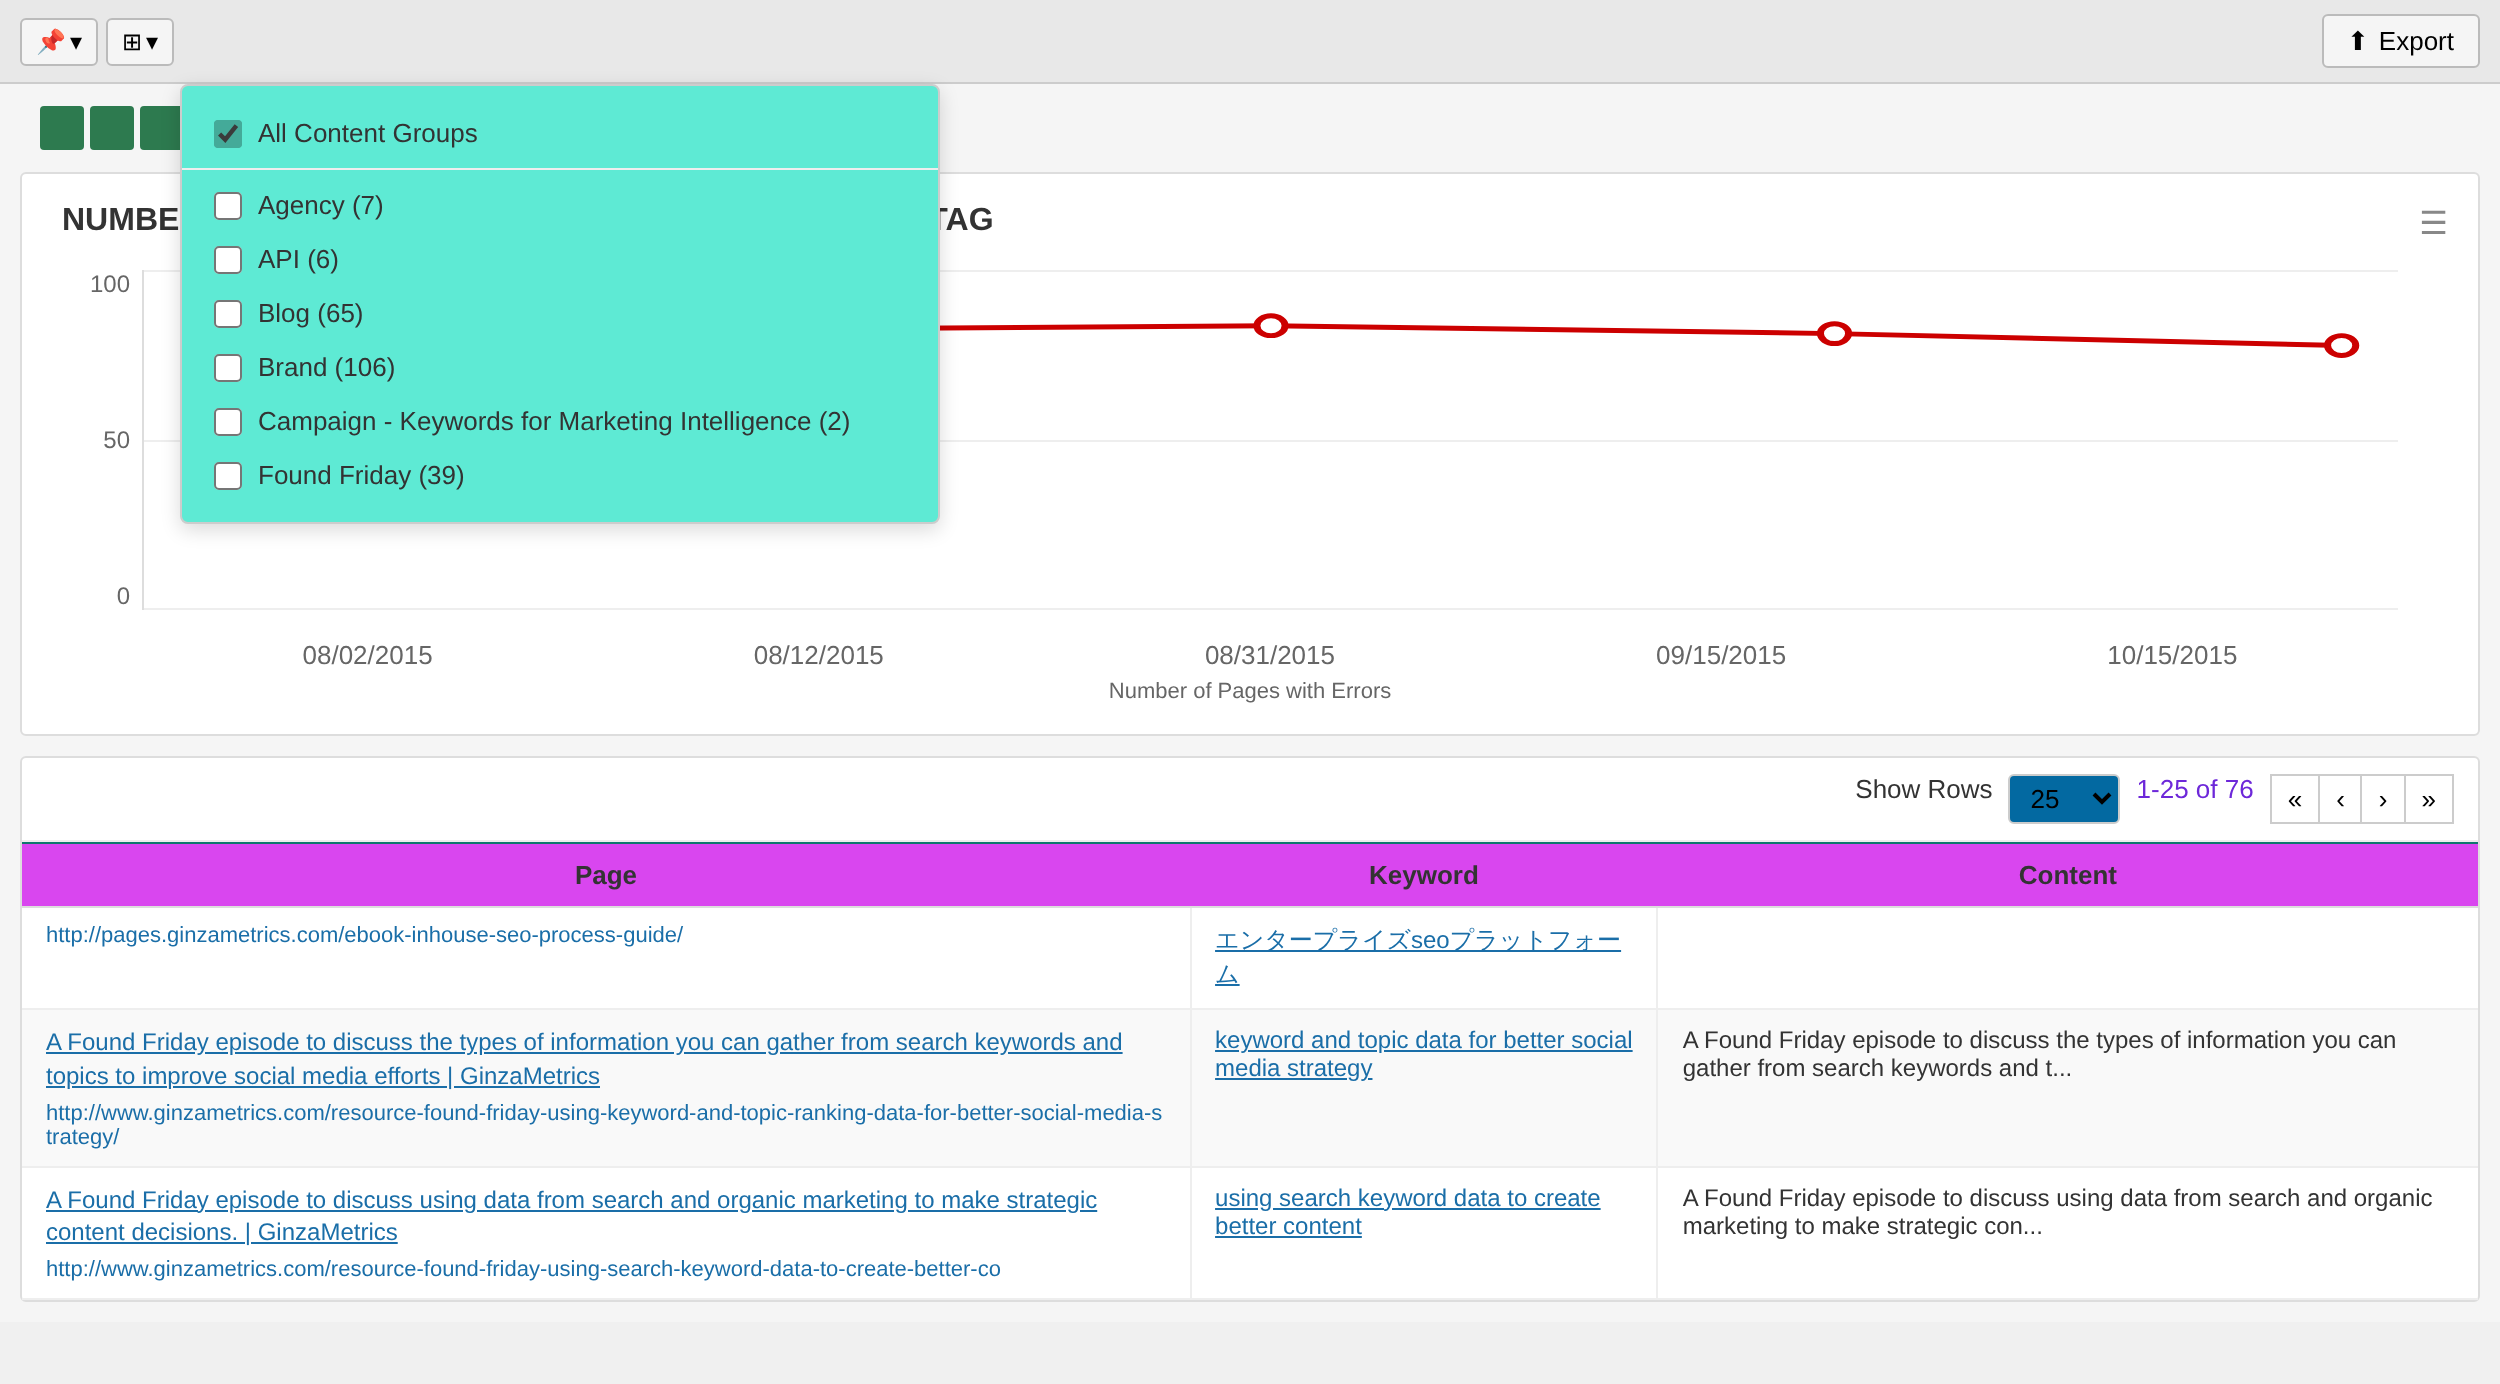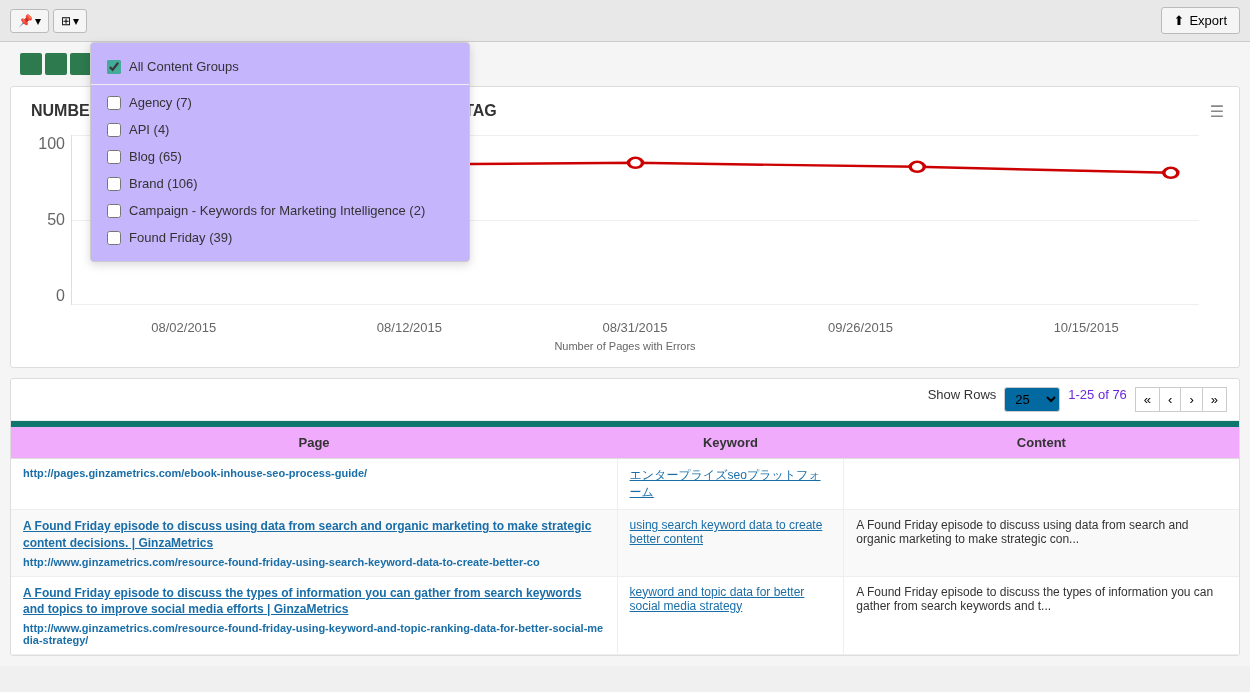--- a/index.html
+++ b/index.html
@@ -67,21 +67,21 @@
     .chart-container { position: relative; height: 200px; }
     .chart-y-axis {
       position: absolute;
       left: 0; top: 0; bottom: 30px;
       width: 40px;
       display: flex;
       flex-direction: column;
       justify-content: space-between;
       align-items: flex-end;
       padding-right: 6px;
-      font-size: 16px;
+      font-size: 12px;
       color: #666;
     }
     .chart-area {
       position: absolute;
       left: 40px; right: 20px; top: 0; bottom: 30px;
       border-left: 1px solid #ddd;
       border-bottom: 1px solid #ddd;
     }
     .chart-grid-line {
       position: absolute;
@@ -140,50 +140,50 @@
       padding: 3px 8px;
       cursor: pointer;
       font-size: 13px;
       border-right: none;
     }
     .page-btn:last-child { border-right: 1px solid #ccc; }
 
     
     .data-table { width: 100%; border-collapse: collapse; }
     .data-table th {
-      background: #f0abfc;
+      background: #d946ef;
       border-bottom: 1px solid #ddd;
-      border-top: 6px solid #0f766e;
+      border-top: 1px solid #0f766e;
       padding: 8px 12px;
       text-align: center;
       font-weight: bold;
       font-size: 13px;
       color: #333;
     }
     .data-table td {
       padding: 8px 12px;
       border-bottom: 1px solid #eee;
       vertical-align: top;
       font-size: 12px;
     }
     .data-table tr:nth-child(even) td { background: #f9f9f9; }
     .data-table td:first-child { border-right: 1px solid #eee; }
     .data-table td:nth-child(2) { border-right: 1px solid #eee; }
     .link-blue { color: #1a6ea8; text-decoration: underline; cursor: pointer; }
-    .page-cell { display: flex; flex-direction: column; gap: 4px; font-weight: bold; }
+    .page-cell { display: flex; flex-direction: column; gap: 4px; }
     .page-title-link { color: #1a6ea8; text-decoration: underline; cursor: pointer; line-height: 1.4; }
     .page-url-link { color: #1a6ea8; font-size: 11px; text-decoration: none; cursor: pointer; word-break: break-all; }
 
     
     .dropdown-overlay {
       position: absolute;
       top: 42px;
       left: 90px;
       width: 380px;
-      background: #c4b5fd;
+      background: #5eead4;
       border: 1px solid #ccc;
       border-radius: 4px;
       box-shadow: 0 3px 10px rgba(0,0,0,0.15);
       z-index: 100;
       padding: 10px 0;
     }
     .dropdown-item {
       display: flex;
       align-items: center;
       padding: 6px 16px;
@@ -233,21 +233,21 @@
       <input type="checkbox" class="checkbox-input checkbox-checked" checked="" style="">
       <span>All Content Groups</span>
     </div>
     <div class="dropdown-divider"></div>
     <div class="dropdown-item">
       <input type="checkbox" class="checkbox-input" style="">
       <span>Agency (7)</span>
     </div>
     <div class="dropdown-item">
       <input type="checkbox" class="checkbox-input" style="">
-      <span>API (4)</span>
+      <span>API (6)</span>
     </div>
     <div class="dropdown-item">
       <input type="checkbox" class="checkbox-input" style="">
       <span>Blog (65)</span>
     </div>
     <div class="dropdown-item">
       <input type="checkbox" class="checkbox-input" style="">
       <span>Brand (106)</span>
     </div>
     <div class="dropdown-item">
@@ -300,21 +300,21 @@
           <circle cx="400" cy="28" r="5" fill="#fff" stroke="#cc0000" stroke-width="2.5"></circle>
           <circle cx="600" cy="32" r="5" fill="#fff" stroke="#cc0000" stroke-width="2.5"></circle>
           <circle cx="780" cy="38" r="5" fill="#fff" stroke="#cc0000" stroke-width="2.5"></circle>
         </svg>
       </div>
 
       <div class="chart-x-labels">
         <span class="chart-x-label">08/02/2015</span>
         <span class="chart-x-label">08/12/2015</span>
         <span class="chart-x-label">08/31/2015</span>
-        <span class="chart-x-label">09/26/2015</span>
+        <span class="chart-x-label">09/15/2015</span>
         <span class="chart-x-label">10/15/2015</span>
       </div>
     </div>
 
     <div class="chart-subtitle">Number of Pages with Errors</div>
   </div>
 
   <div class="table-section">
 
     <div class="table-controls">
@@ -359,43 +359,43 @@
             <a class="link-blue">エンタープライズseoプラットフォーム</a>
           </td>
           <td>
             <span></span>
           </td>
         </tr>
 
         <tr>
           <td>
             <div class="page-cell">
+              <a class="page-title-link">A Found Friday episode to discuss the types of information you can gather from search keywords and topics to improve social media efforts | GinzaMetrics</a>
+              <a class="page-url-link">http://www.ginzametrics.com/resource-found-friday-using-keyword-and-topic-ranking-data-for-better-social-media-strategy/</a>
+            </div>
+          </td>
+          <td>
+            <a class="link-blue">keyword and topic data for better social media strategy</a>
+          </td>
+          <td>
+            <span>A Found Friday episode to discuss the types of information you can gather from search keywords and t...</span>
+          </td>
+        </tr>
+
+        <tr>
+          <td>
+            <div class="page-cell">
               <a class="page-title-link">A Found Friday episode to discuss using data from search and organic marketing to make strategic content decisions. | GinzaMetrics</a>
               <a class="page-url-link">http://www.ginzametrics.com/resource-found-friday-using-search-keyword-data-to-create-better-co</a>
             </div>
           </td>
           <td>
             <a class="link-blue">using search keyword data to create better content</a>
           </td>
           <td>
             <span>A Found Friday episode to discuss using data from search and organic marketing to make strategic con...</span>
           </td>
         </tr>
-
-        <tr>
-          <td>
-            <div class="page-cell">
-              <a class="page-title-link">A Found Friday episode to discuss the types of information you can gather from search keywords and topics to improve social media efforts | GinzaMetrics</a>
-              <a class="page-url-link">http://www.ginzametrics.com/resource-found-friday-using-keyword-and-topic-ranking-data-for-better-social-media-strategy/</a>
-            </div>
-          </td>
-          <td>
-            <a class="link-blue">keyword and topic data for better social media strategy</a>
-          </td>
-          <td>
-            <span>A Found Friday episode to discuss the types of information you can gather from search keywords and t...</span>
-          </td>
-        </tr>
       </tbody>
     </table>
   </div>
 
 </div>
 
 </body></html>

